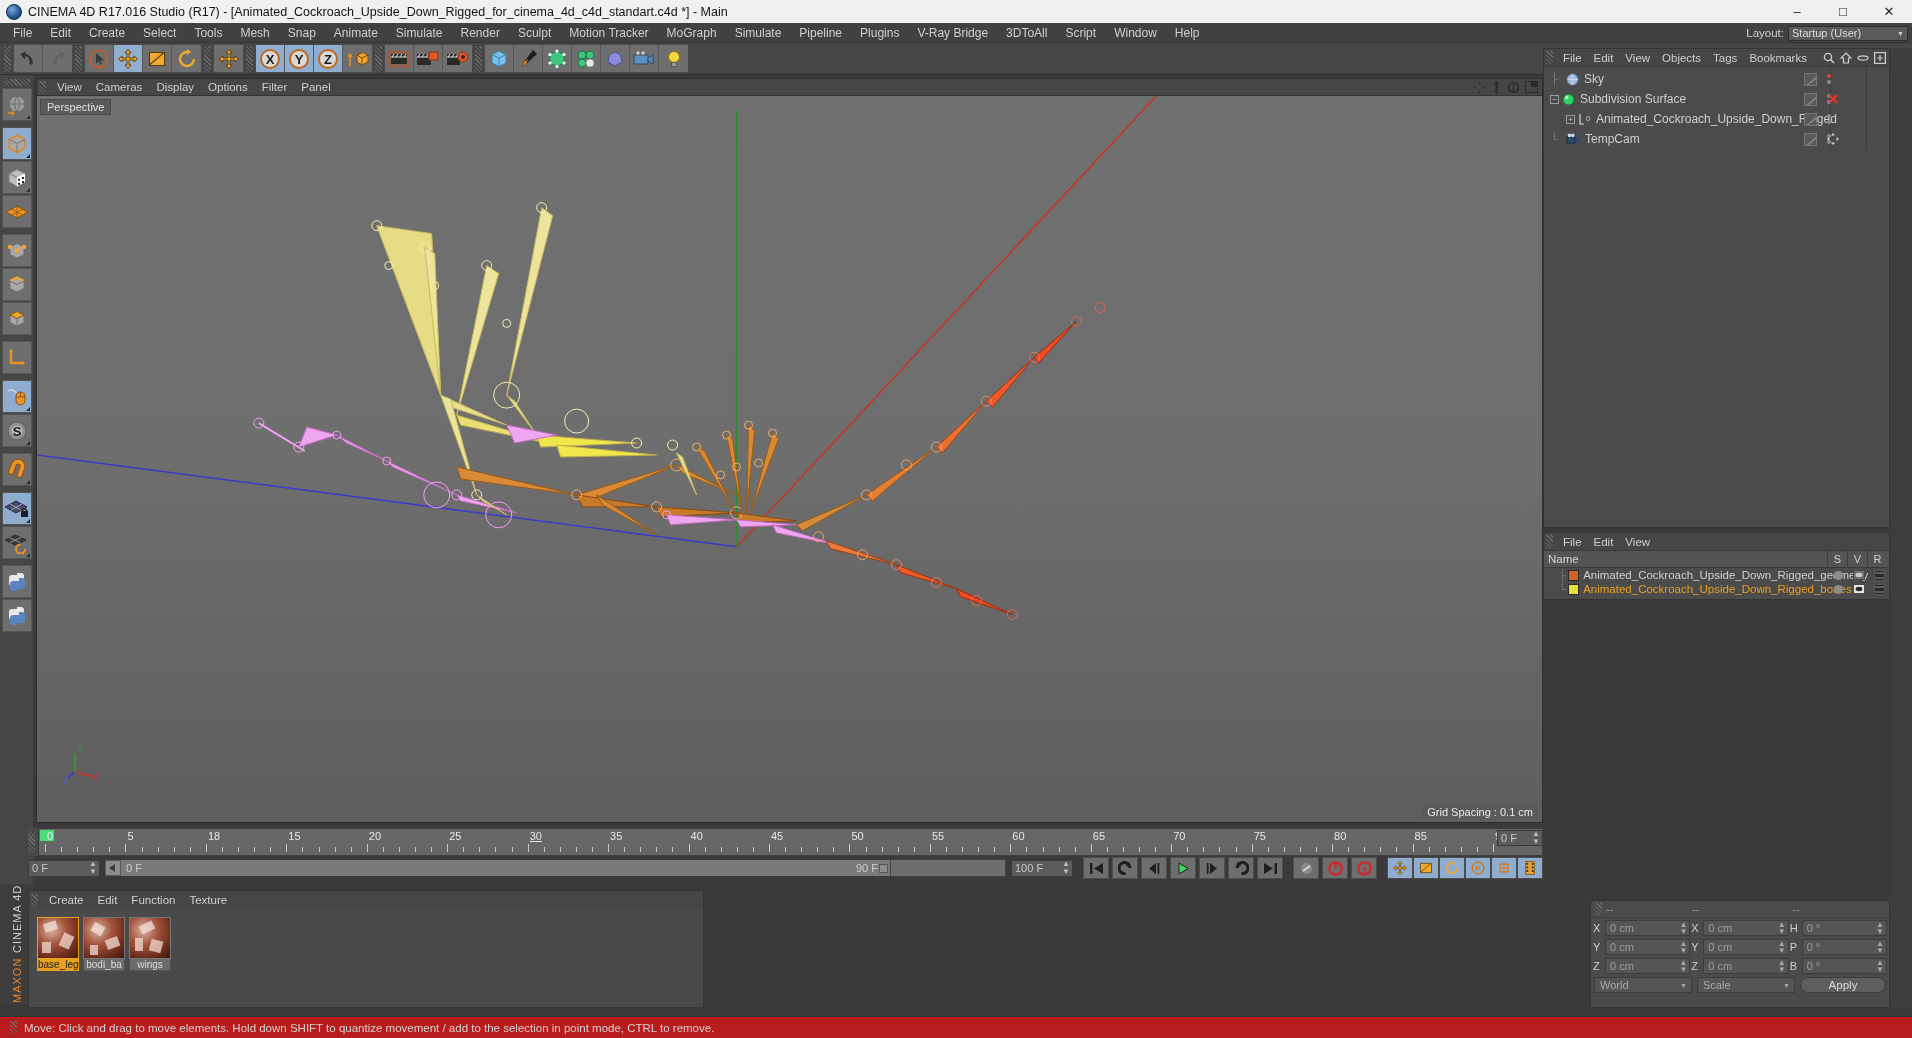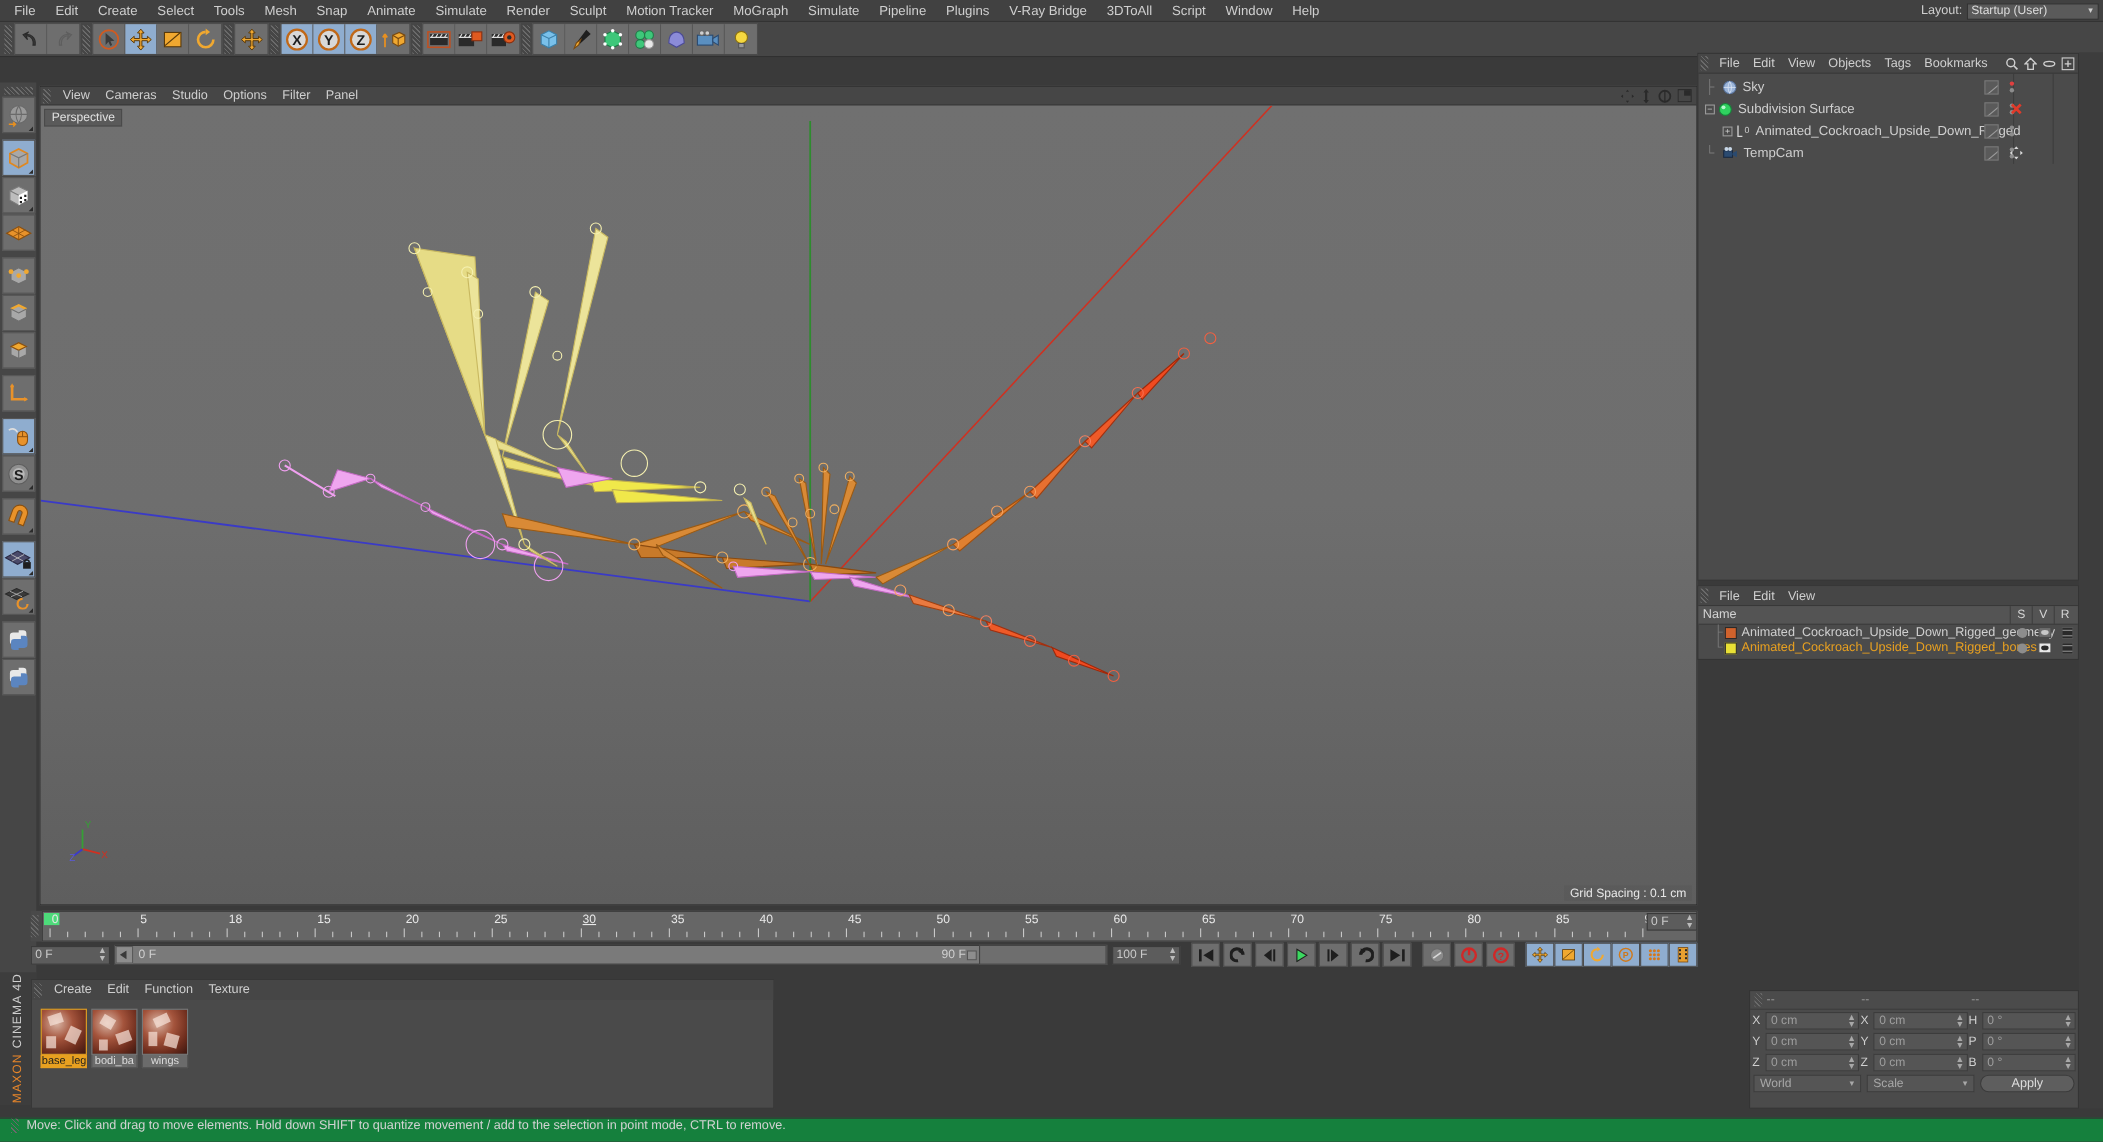--- a/index.html
+++ b/index.html
@@ -168,33 +168,42 @@
   .cfield .sp { position:absolute; right:2px; font-size:8px; color:#a8a8a8; line-height:7px; }
   .crow2 { display:flex; align-items:center; height:20px; padding:2px 3px; gap:5px; }
   .csel { flex:1; height:16px; background:#555; border:1px solid #3c3c3c; font-size:11px;
     color:#a8a8a8; display:flex; align-items:center; padding-left:5px; position:relative; }
   .csel .arw { position:absolute; right:4px; font-size:7px; }
   .applybtn { width:86px; height:16px; background:#5e5e5e; border:1px solid #3c3c3c;
     border-radius:8px; font-size:11.5px; color:#dcdcdc; display:flex;
     align-items:center; justify-content:center; }
 
   
-  .statusbar { position:absolute; left:0; right:0; bottom:0; height:22px; background:#15803d;
-    display:flex; align-items:flex-start; border-top:1px solid #333; }
+  .statusbar { position:absolute; left:0; right:0; bottom:0; height:22px; background:#b91c1c;
+    display:flex; align-items:center; border-top:1px solid #333; }
   .statusbar .sgrip { width:7px;height:13px; margin:0 7px 0 10px;
     background-image:repeating-linear-gradient(45deg,#6a6a6a 0 1px,transparent 1px 3px); }
   .statusbar .stext { font-size:11.5px; color:#d2d2d2; }
 
   .rsidebar { position:absolute; right:0; top:48px; bottom:30px; width:22px; background:#3d3d3d; }
 </style>
 </head>
 <body>
 
 <div id="app">
 
+  <div class="titlebar">
+    <div class="tb-icon"></div>
+    <span>CINEMA 4D R17.016 Studio (R17) - [Animated_Cockroach_Upside_Down_Rigged_for_cinema_4d_c4d_standart.c4d *] - Main</span>
+    <div class="win-btns">
+      <div>–</div>
+      <div>□</div>
+      <div class="close">✕</div>
+    </div>
+  </div>
 
   <div class="menubar">
     <span class="mi">File</span>
     <span class="mi">Edit</span>
     <span class="mi">Create</span>
     <span class="mi">Select</span>
     <span class="mi">Tools</span>
     <span class="mi">Mesh</span>
     <span class="mi">Snap</span>
     <span class="mi">Animate</span>
@@ -492,21 +501,21 @@
   <div class="brand">
     <span class="mx">MAXON</span>&nbsp;
     <span>CINEMA 4D</span>
   </div>
 
   <div class="vpwrap">
     <div class="vphead">
       <div class="vgrip"></div>
       <span class="vm">View</span>
       <span class="vm">Cameras</span>
-      <span class="vm">Studio</span>
+      <span class="vm">Display</span>
       <span class="vm">Options</span>
       <span class="vm">Filter</span>
       <span class="vm">Panel</span>
       <div class="vicons">
         <svg width="13" height="13" viewBox="0 0 13 13">
           <path d="M6.5 0.5 L8 2.5 L5 2.5 Z M6.5 12.5 L5 10.5 L8 10.5 Z M0.5 6.5 L2.5 5 L2.5 8 Z M12.5 6.5 L10.5 8 L10.5 5 Z" fill="#2a2a2a"></path>
         </svg>
         <svg width="11" height="13" viewBox="0 0 11 13">
           <path d="M5.5 0 L8 3 L6.5 3 L6.5 10 L8 10 L5.5 13 L3 10 L4.5 10 L4.5 3 L3 3 Z" fill="#2a2a2a"></path>
         </svg>

